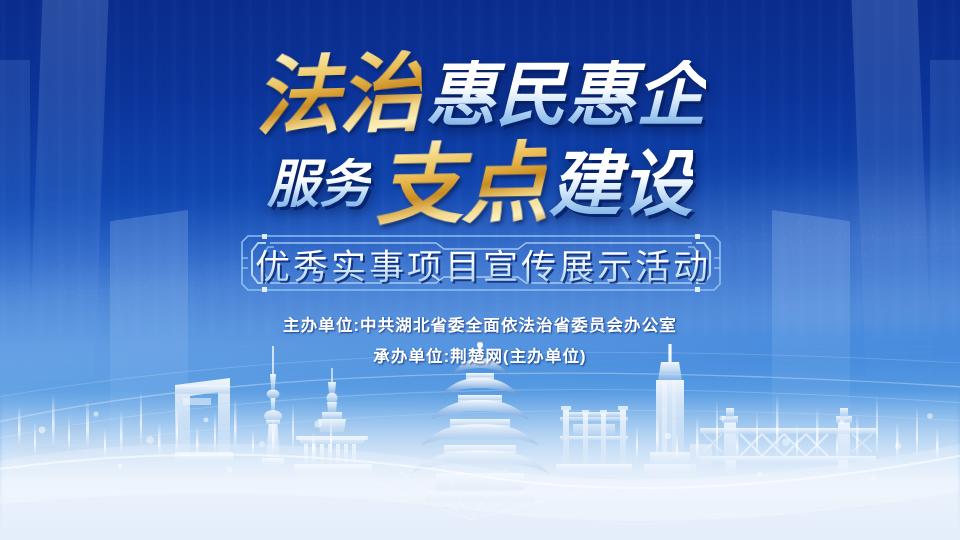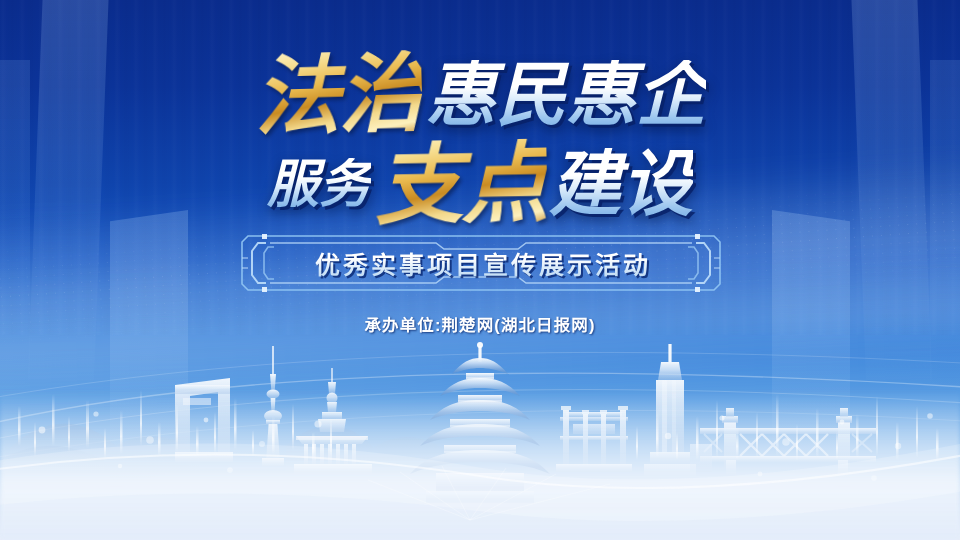--- a/index.html
+++ b/index.html
@@ -174,22 +174,22 @@
     position: absolute;
     left: 240px; top: 234px;
     width: 482px; height: 58px;
     z-index: 7;
   }
   .banner-frame { position: absolute; inset: 0; }
   .banner-text {
     position: absolute; inset: 0;
     display: flex; align-items: center; justify-content: center;
     font-family: "Liberation Sans", "DejaVu Sans", sans-serif;
-    font-weight: 700;
-    font-size: 25px;
+    font-weight: 400;
+    font-size: 35px;
     letter-spacing: 3px;
     background-image: linear-gradient(180deg, #ffffff 0%, #ffffff 42%, #d8eaf9 60%, #a6cbee 90%);
     -webkit-background-clip: text; background-clip: text;
     color: transparent; -webkit-text-fill-color: transparent;
     filter: drop-shadow(2px 2px 0 rgba(8,38,112,0.8));
     padding-left: 4px;
   }
 
   
   .orgs {
@@ -513,16 +513,17 @@
         <path d="M2,24 L8,24"></path>
           <path d="M2,34 L8,34"></path>
         <path d="M474,24 L480,24"></path>
           <path d="M474,34 L480,34"></path>
       </g>
     </svg>
     <div class="banner-text">优秀实事项目宣传展示活动</div>
   </div>
 
   <div class="orgs">
-    <div class="org-line">承办单位:荆楚网(湖北日报网)</div>
+    <div class="org-line">主办单位:中共湖北省委全面依法治省委员会办公室</div>
+    <div class="org-line">承办单位:荆楚网(主办单位)</div>
   </div>
 
 </div>
 
 </body></html>

